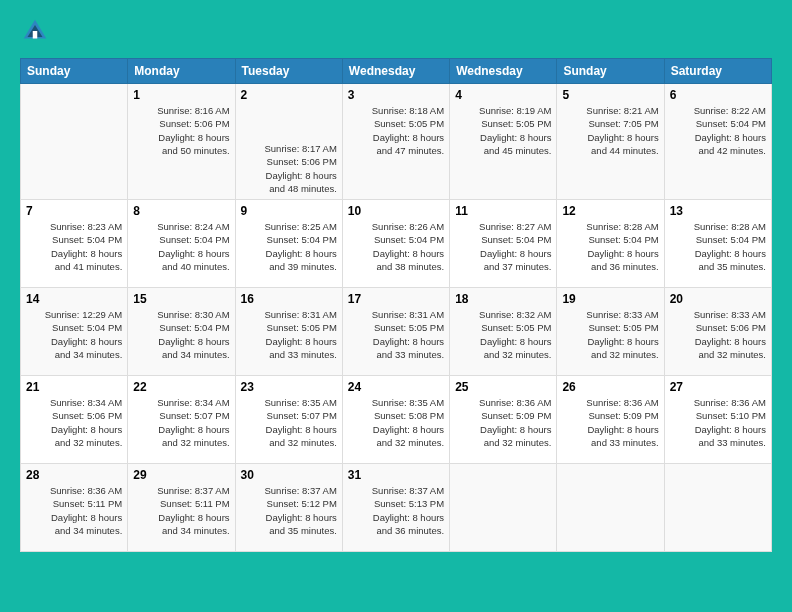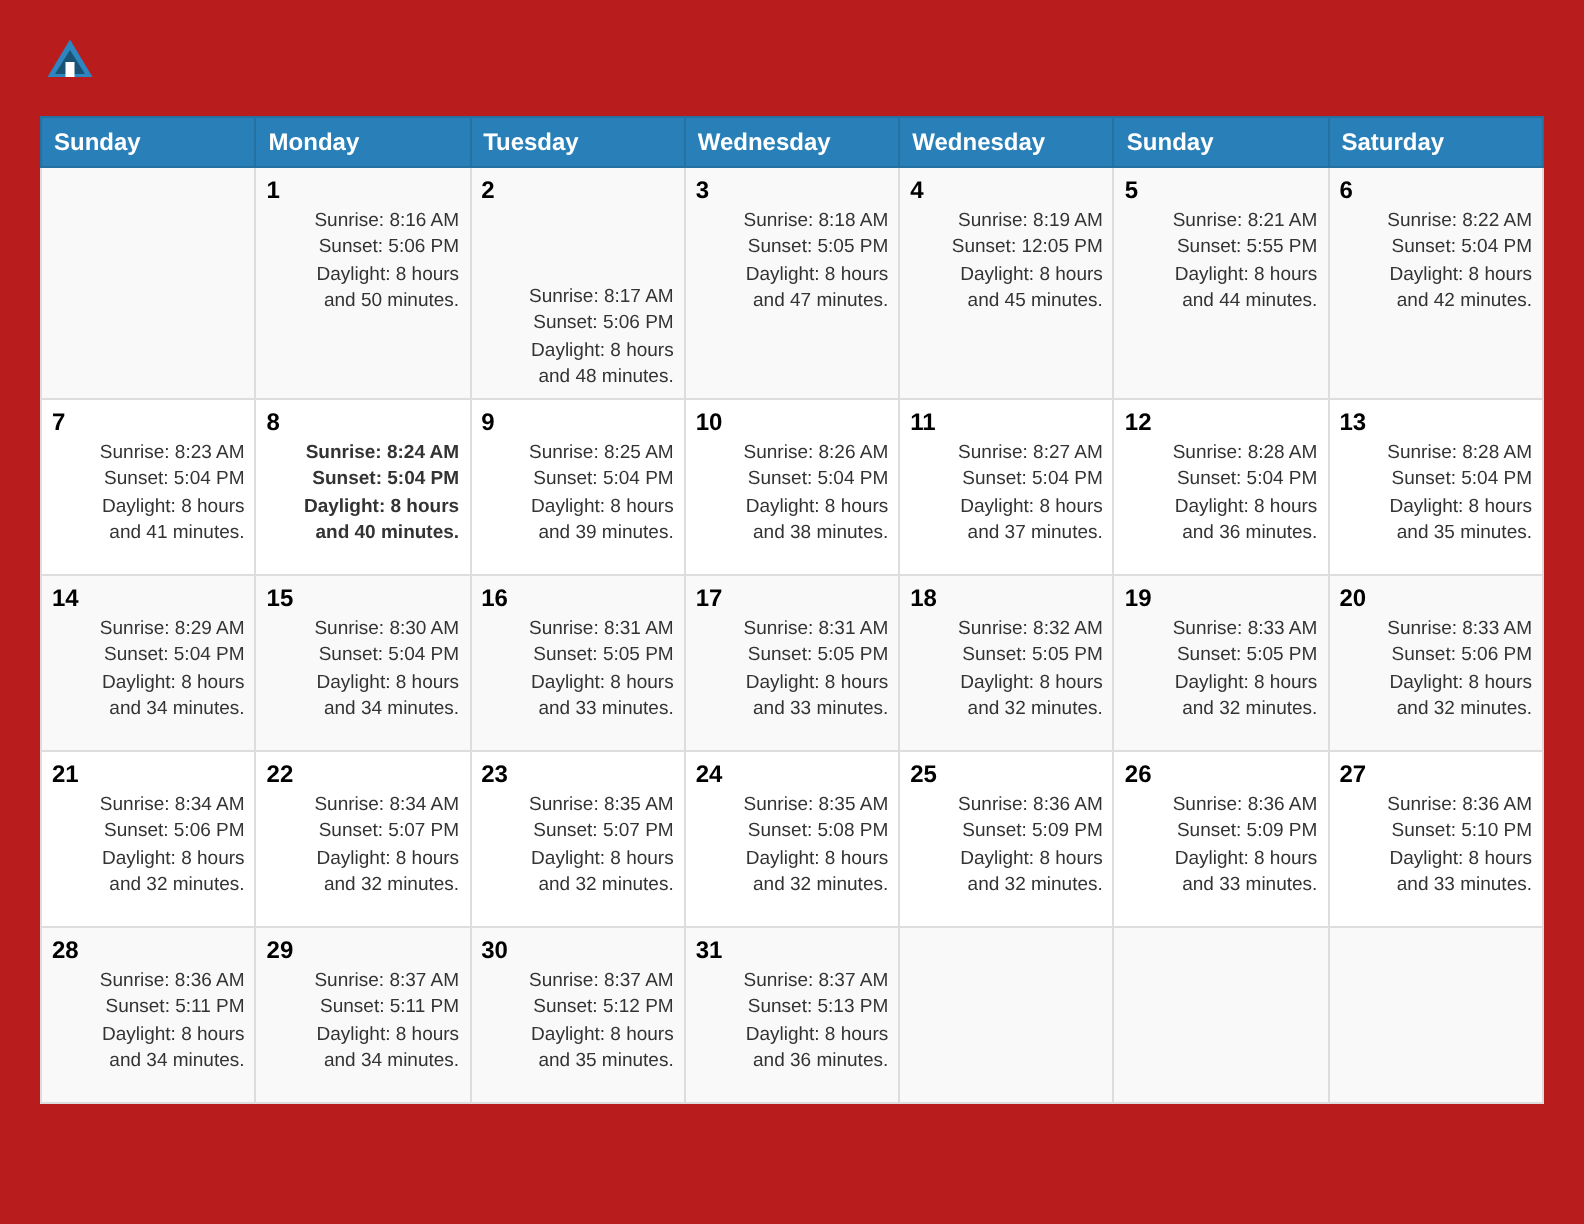--- a/index.html
+++ b/index.html
@@ -7,21 +7,21 @@
       font-family: Arial, sans-serif;
       background: #fff;
       width: 792px;
       height: 612px;
       overflow: hidden;
     }
     .page {
       width: 792px;
       height: 612px;
       padding: 16px 20px;
-      background: #b91c1c;
+      background: #14b8a6;
     }
     .header {
       display: flex;
       justify-content: space-between;
       align-items: flex-start;
       margin-bottom: 12px;
     }
     .logo {
       display: flex;
       align-items: center;
@@ -148,28 +148,28 @@
           <td>
             <span class="day-num">3</span>
             <div class="day-info" style="white-space: pre-line;">Sunrise: 8:18 AM
 Sunset: 5:05 PM
 Daylight: 8 hours
 and 47 minutes.</div>
           </td>
           <td>
             <span class="day-num">4</span>
             <div class="day-info" style="white-space: pre-line;">Sunrise: 8:19 AM
-Sunset: 12:05 PM
+Sunset: 5:05 PM
 Daylight: 8 hours
 and 45 minutes.</div>
           </td>
           <td>
             <span class="day-num">5</span>
             <div class="day-info" style="white-space: pre-line;">Sunrise: 8:21 AM
-Sunset: 5:55 PM
+Sunset: 7:05 PM
 Daylight: 8 hours
 and 44 minutes.</div>
           </td>
           <td>
             <span class="day-num">6</span>
             <div class="day-info" style="white-space: pre-line;">Sunrise: 8:22 AM
 Sunset: 5:04 PM
 Daylight: 8 hours
 and 42 minutes.</div>
           </td>
@@ -177,21 +177,21 @@
         <tr>
           <td>
             <span class="day-num">7</span>
             <div class="day-info" style="white-space: pre-line;">Sunrise: 8:23 AM
 Sunset: 5:04 PM
 Daylight: 8 hours
 and 41 minutes.</div>
           </td>
           <td>
             <span class="day-num">8</span>
-            <div class="day-info" style="white-space: pre-line; font-weight: bold;">Sunrise: 8:24 AM
+            <div class="day-info" style="white-space: pre-line;">Sunrise: 8:24 AM
 Sunset: 5:04 PM
 Daylight: 8 hours
 and 40 minutes.</div>
           </td>
           <td>
             <span class="day-num">9</span>
             <div class="day-info" style="white-space: pre-line; margin-left: 20px;">Sunrise: 8:25 AM
 Sunset: 5:04 PM
 Daylight: 8 hours
 and 39 minutes.</div>
@@ -221,21 +221,21 @@
             <span class="day-num">13</span>
             <div class="day-info" style="white-space: pre-line;">Sunrise: 8:28 AM
 Sunset: 5:04 PM
 Daylight: 8 hours
 and 35 minutes.</div>
           </td>
         </tr>
         <tr>
           <td>
             <span class="day-num">14</span>
-            <div class="day-info" style="white-space: pre-line;">Sunrise: 8:29 AM
+            <div class="day-info" style="white-space: pre-line;">Sunrise: 12:29 AM
 Sunset: 5:04 PM
 Daylight: 8 hours
 and 34 minutes.</div>
           </td>
           <td>
             <span class="day-num">15</span>
             <div class="day-info" style="white-space: pre-line;">Sunrise: 8:30 AM
 Sunset: 5:04 PM
 Daylight: 8 hours
 and 34 minutes.</div>

